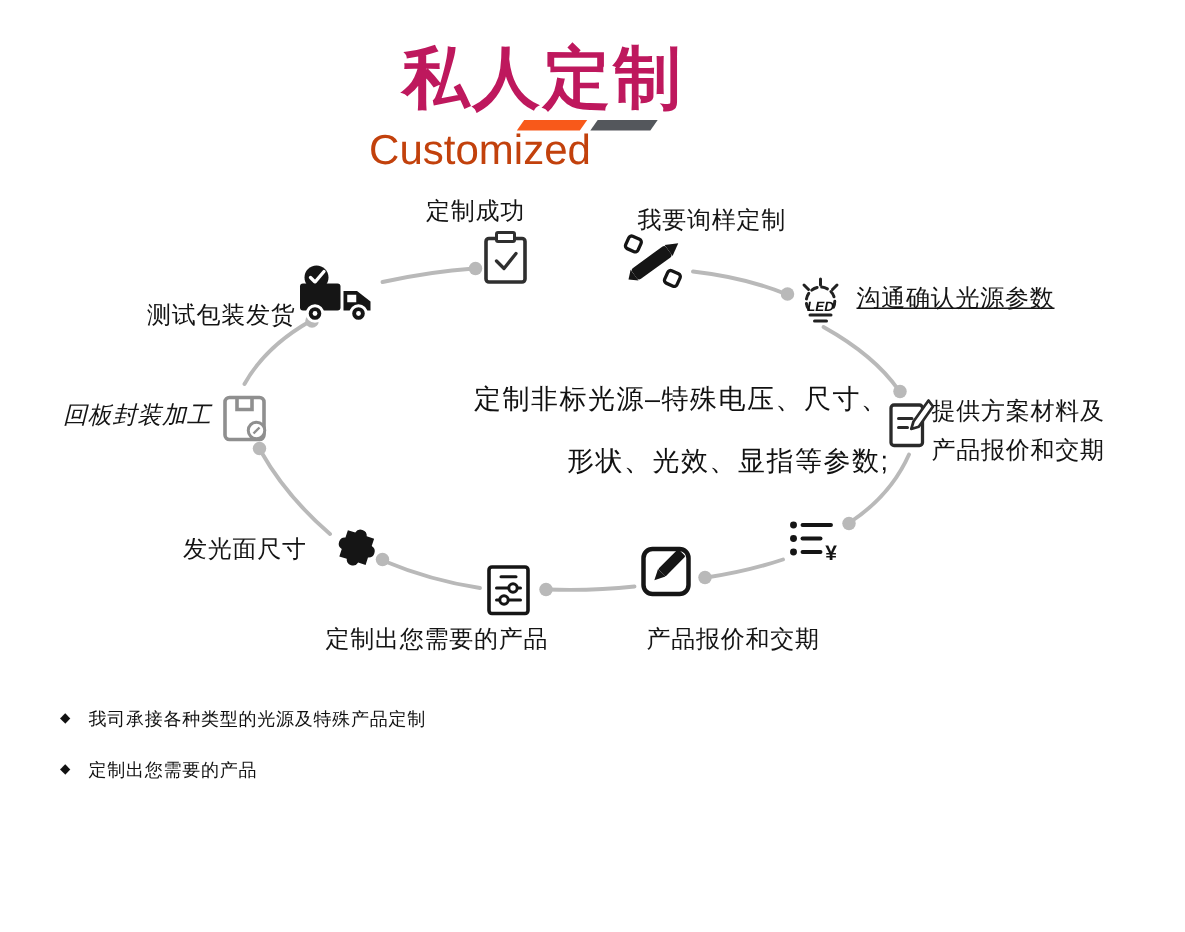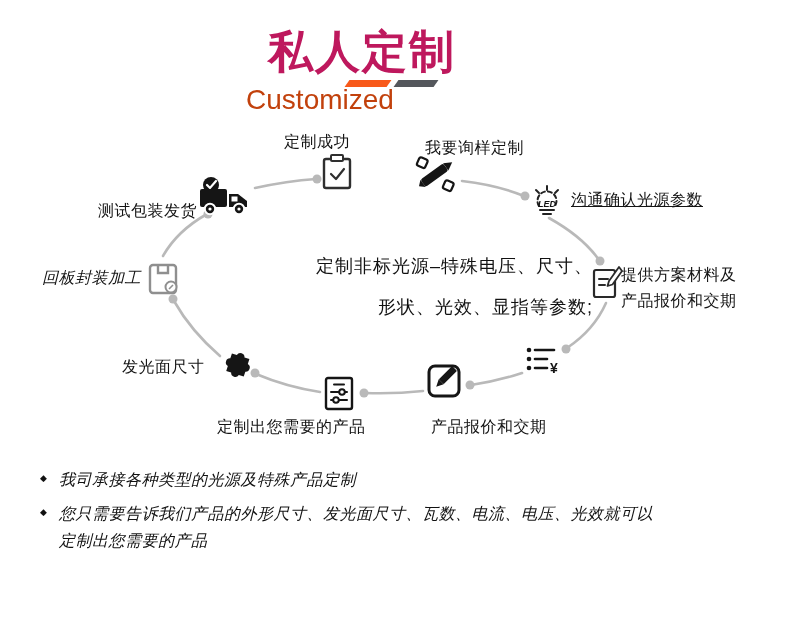--- a/index.html
+++ b/index.html
@@ -58,21 +58,21 @@
   .s5-label { left:217px; top:417px; }   .s5-icon { left:322px; top:375px; }
   .s6-label { left:122px; top:357px; }   .s6-icon { left:217px; top:344px; }
   .s7-label { left:42px;  top:268px;font-style:italic; }   .s7-icon { left:145px; top:257px; }
   .s8-label { left:98px;  top:190px;margin-top:11px; }   .s8-icon { left:198px; top:176px; }
   .s9-label { left:284px; top:132px; }   .s9-icon { left:318px; top:152px; }
 
   
   .notes { position:absolute; left:40px; top:466px; width:680px; z-index:2; }
   .note { display:flex; align-items:flex-start; margin-bottom:7px; }
   .bullet { font-size:9px; line-height:25px; margin-right:12px; color:#111; }
-  .note-text { font-size:16px; line-height:27px; color:#111; letter-spacing:0.5px;font-style:italic; }
+  .note-text { font-size:12px; line-height:27px; color:#111; letter-spacing:0.5px; }
 </style>
 </head>
 <body>
 
 <div class="stage">
 
   <div class="title">私人定制</div>
   <div class="title-bars">
     <div class="bar bar-orange"></div>
     <div class="bar bar-gray"></div>
@@ -234,19 +234,18 @@
   <div class="notes">
     <div class="note">
       <span class="bullet">◆</span>
       <span class="note-text">
         <div>我司承接各种类型的光源及特殊产品定制</div>
       </span>
     </div>
     <div class="note">
       <span class="bullet">◆</span>
       <span class="note-text">
-        <div>您只需要告诉我们产品的外形尺寸、发光面尺寸、瓦数、电流、电压、光效就可以</div>
         <div>定制出您需要的产品</div>
       </span>
     </div>
   </div>
 
 </div>
 
 </body></html>

